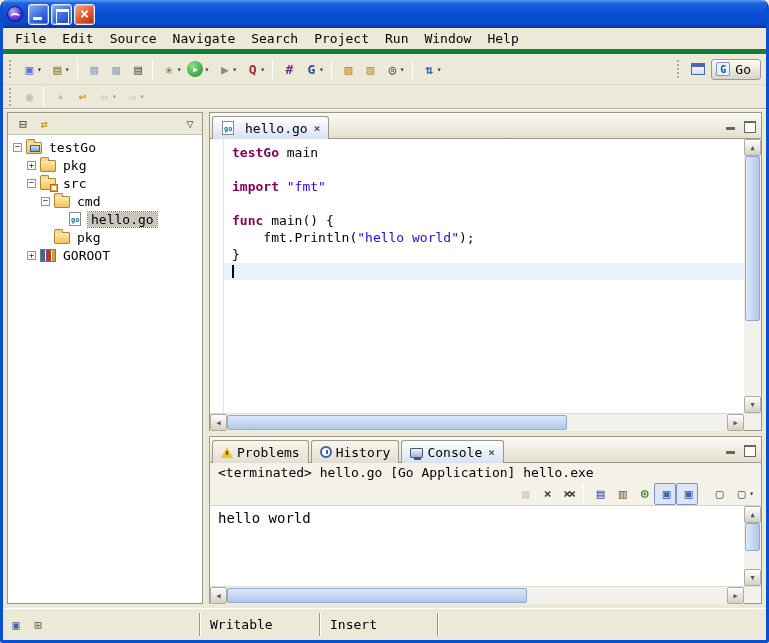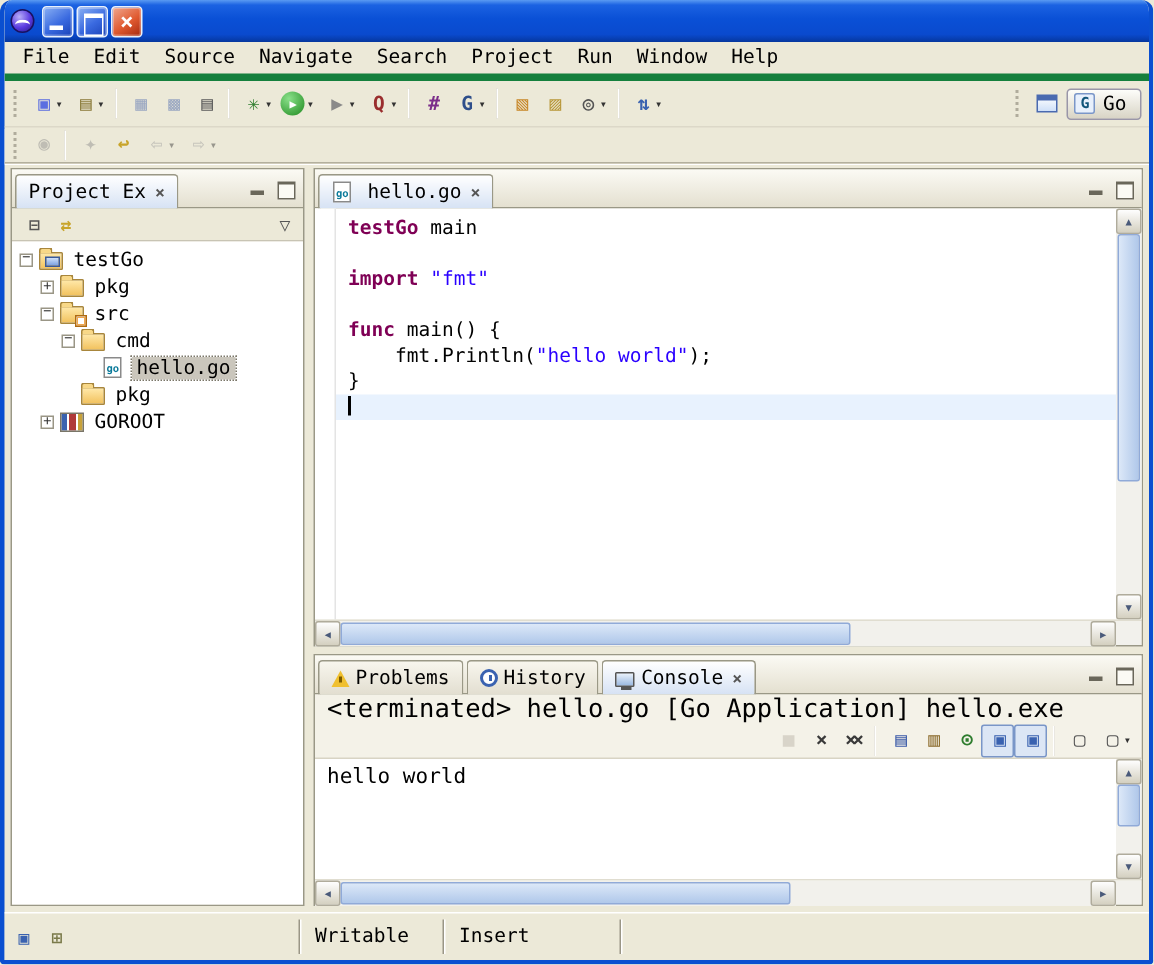--- a/index.html
+++ b/index.html
@@ -108,32 +108,32 @@
   .sb-corner{width:17px;flex:none;background:#f2f1ec}
 
   
   .vicon{flex:none;position:relative}
   .problems-icon{width:0;height:0;border-left:6px solid transparent;border-right:6px solid transparent;border-bottom:11px solid #f0c030;margin-top:1px}
   .problems-icon::after{content:"";position:absolute;left:-1px;top:4px;width:2px;height:4px;background:#7a5a00}
   .history-icon{width:12px;height:12px;border-radius:50%;border:2px solid #3a62b0;background:#fff}
   .history-icon::after{content:"";position:absolute;left:4px;top:2px;width:2px;height:4px;background:#3a62b0}
   .console-icon{width:13px;height:10px;border:1px solid #555;background:linear-gradient(#eaf2fc,#9ab8e0);border-radius:1px;margin-top:1px}
   .console-icon::after{content:"";position:absolute;left:3px;bottom:-3px;width:7px;height:2px;background:#555}
-  .console-status{height:19px;flex:none;display:flex;align-items:center;padding:0 8px;background:#f4f2e8;font-size:17px;white-space:nowrap;overflow:hidden}
+  .console-status{height:19px;flex:none;display:flex;align-items:center;padding:0 8px;background:#f4f2e8;font-size:13px;white-space:nowrap;overflow:hidden}
   .console-toolbar{height:24px;flex:none;display:flex;align-items:center;justify-content:flex-end;background:#f4f2e8;border-bottom:1px solid #d8d4c4;padding:0 4px}
   .console-body{flex:1;display:flex;min-height:0;background:#fff}
   .console-out{flex:1;min-width:0;padding:4px 8px;font-size:14px;white-space:pre}
 
   
   .statusbar{height:32px;flex:none;display:flex;align-items:stretch;background:#ece9d8;border-top:1px solid #fff;padding:3px 2px 3px 4px}
   .sb-left{width:192px;flex:none;display:flex;align-items:center;gap:4px}
   .sb-icon{width:18px;height:18px;display:flex;align-items:center;justify-content:center;font-size:12px;font-weight:bold}
   .sb-divider{flex:none;width:2px;margin:1px 0;border-left:1px solid #9a9686;border-right:1px solid #fff}
   .sb-cell{display:flex;align-items:center;padding:0 9px;font-size:13px;white-space:nowrap}
-  .sb-cell.w{width:94px;flex:none}
+  .sb-cell.w{width:118px;flex:none}
   .sb-cell.i{width:116px;flex:none}
   .sb-cell.rest{flex:1}
 </style>
 </head>
 <body>
 
 <div class="window">
 
   <div class="titlebar">
     <span class="title-logo"></span>
@@ -251,30 +251,20 @@
         <span class="tb-btn disabled">
           <span class="tb-glyph" style="color: rgb(154, 154, 154);">⇨</span>
           <span class="tb-arrow">▾</span>
         </span>
       </span>
   </div>
 
   <div class="main">
 
     <div class="panel explorer">
-      <div class="tabstrip">
-        <div class="tab">
-          <span class="tab-label">Project Ex</span>
-          <span class="tab-close"></span>
-        </div>
-        <span class="panel-btns">
-          <span class="pbtn min"></span>
-          <span class="pbtn max"></span>
-        </span>
-      </div>
       <div class="view-toolbar">
           <span class="tb-btn">
             <span class="tb-glyph" style="color: rgb(85, 85, 85);">⊟</span>
           </span>
           <span class="tb-btn">
             <span class="tb-glyph" style="color: rgb(200, 164, 42);">⇄</span>
           </span>
           <span class="tb-spacer"></span>
           <span class="tb-btn">
             <span class="tb-glyph" style="color: rgb(85, 85, 85);">▽</span>

